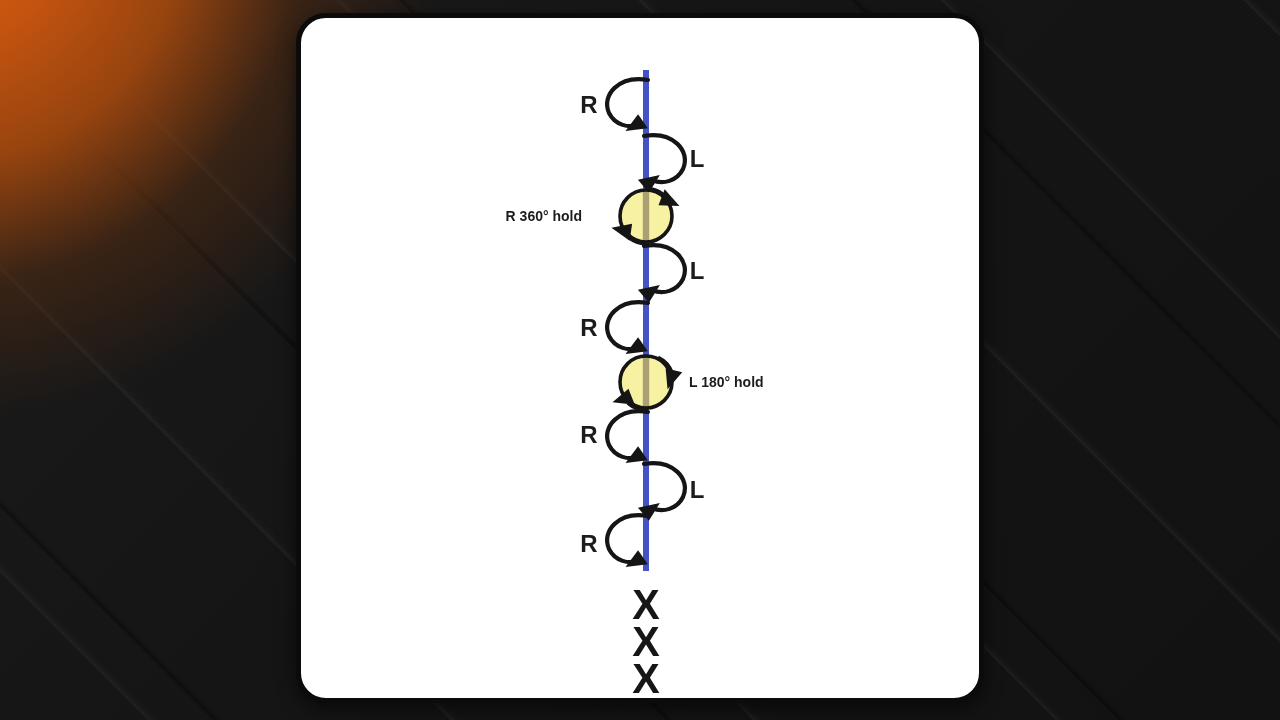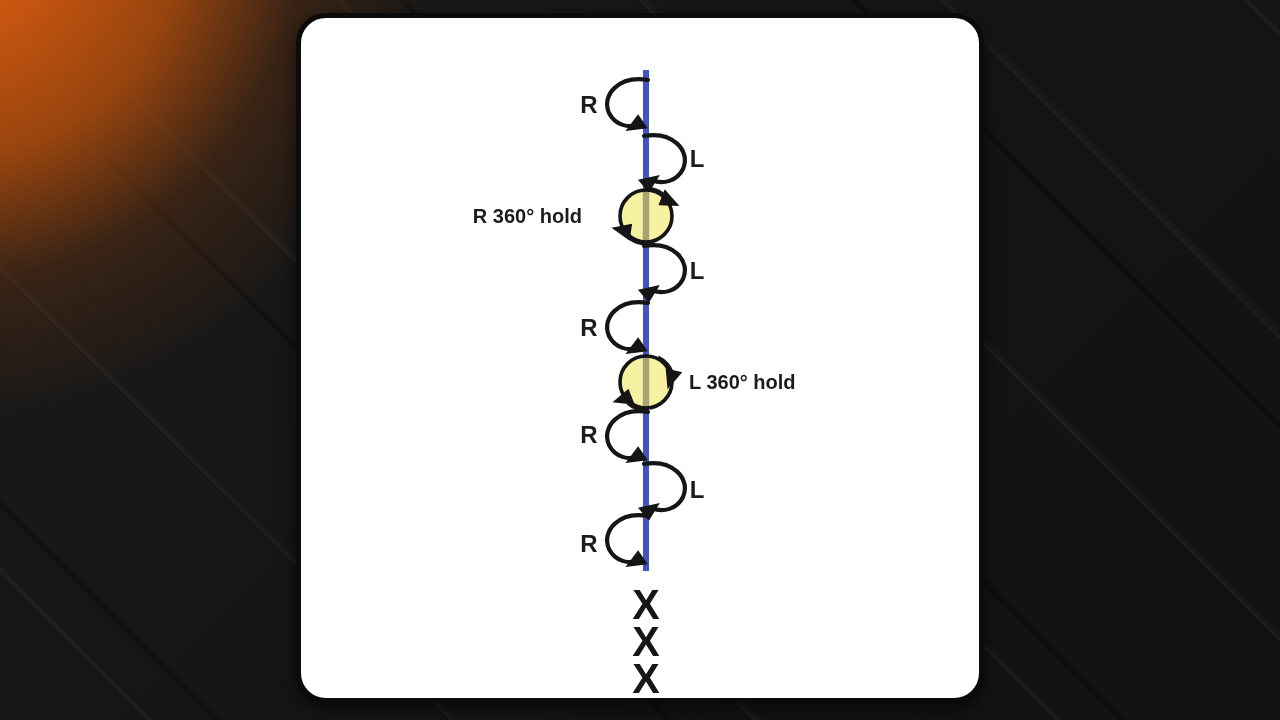--- a/index.html
+++ b/index.html
@@ -40,21 +40,21 @@
 
   .lbl {
     position: absolute;
     transform: translate(-50%, -50%);
     font-weight: bold;
     color: #1c1c1c;
     white-space: nowrap;
     line-height: 1;
   }
   .arc-lbl  { font-size: 24px; }
-  .hold-lbl { font-size: 20px; }
+  .hold-lbl { font-size: 14px; }
   .hold-lbl.right-anchor {
     transform: translate(0, -50%);
   }
   .hold-lbl.left-of-line {
     transform: translate(-100%, -50%);
   }
   .x-mark {
     position: absolute;
     transform: translate(-50%, -50%) scaleX(0.98);
     font-weight: bold;
@@ -142,20 +142,20 @@
 
     <div class="lbl arc-lbl" style="left:288px; top:87px;">R</div>
     <div class="lbl arc-lbl" style="left:396px; top:141px;">L</div>
     <div class="lbl arc-lbl" style="left:396px; top:253px;">L</div>
     <div class="lbl arc-lbl" style="left:288px; top:310px;">R</div>
     <div class="lbl arc-lbl" style="left:288px; top:417px;">R</div>
     <div class="lbl arc-lbl" style="left:396px; top:472px;">L</div>
     <div class="lbl arc-lbl" style="left:288px; top:526px;">R</div>
 
     <div class="lbl hold-lbl left-of-line" style="left:281px; top:198px;">R 360° hold</div>
-    <div class="lbl hold-lbl right-anchor" style="left:388px; top:364px;">L 360° hold</div>
+    <div class="lbl hold-lbl right-anchor" style="left:388px; top:364px;">L 180° hold</div>
 
     <div class="x-mark" style="left:345px; top:587px;">X</div>
     <div class="x-mark" style="left:345px; top:624px;">X</div>
     <div class="x-mark" style="left:345px; top:661px;">X</div>
 
   </div>
 </div>
 
 </body></html>

